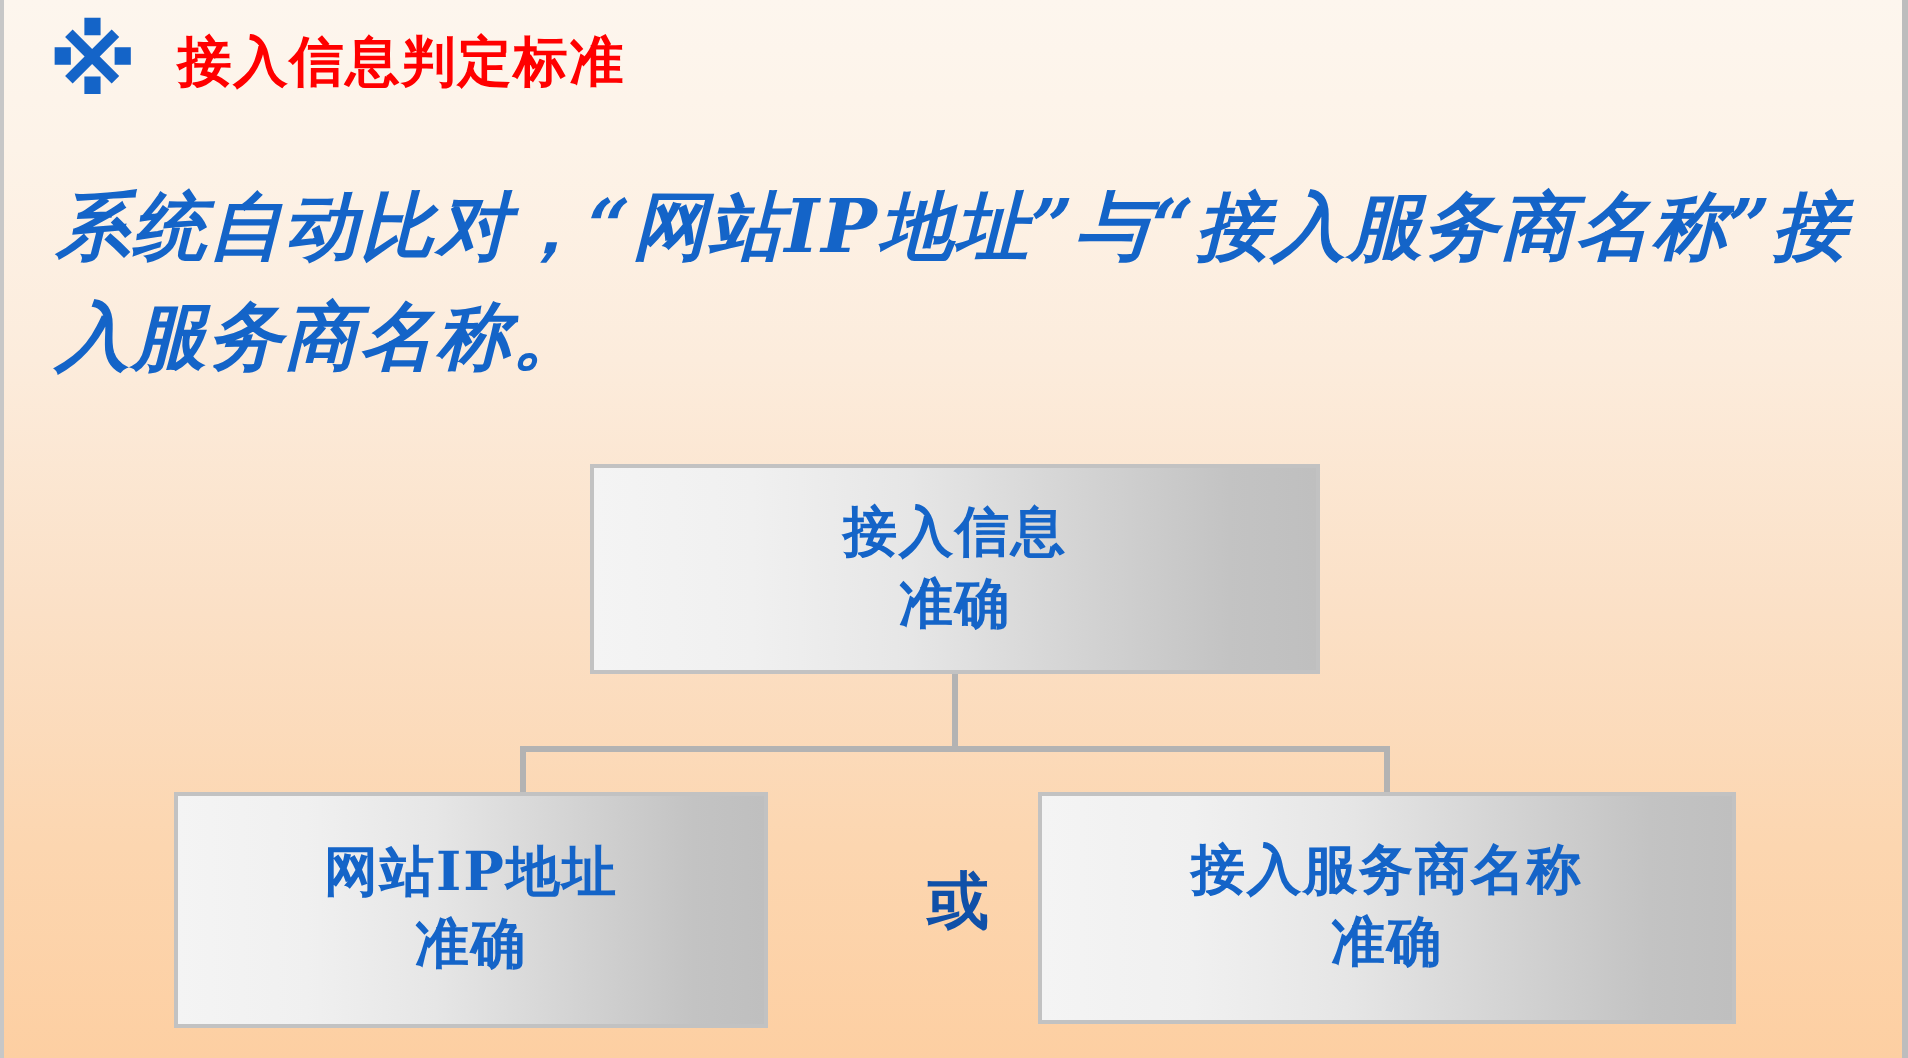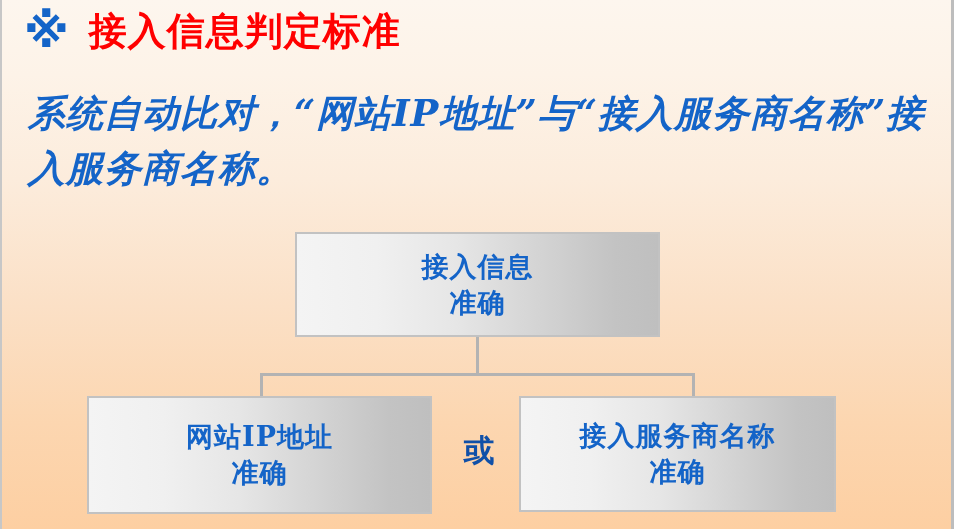--- a/index.html
+++ b/index.html
@@ -42,21 +42,21 @@
   #ref-mark {
     color: #1464c8;
     font-size: 46px;
     line-height: 1;
     font-family: "DejaVu Sans", "Liberation Sans", sans-serif;
     font-weight: 700;
     letter-spacing: 0;
   }
   #title-text {
     color: #ff0000;
-    font-size: 38px;
+    font-size: 27px;
     line-height: 1;
     font-weight: 700;
     margin-left: 20px;
     font-family: "DejaVu Serif", "Liberation Serif", serif;
     letter-spacing: 1px;
   }
 
   
   #body-text {
     position: absolute;
@@ -128,27 +128,27 @@
   }
   #box-top {
     left: 293px;
     top: 232px;
     width: 365px;
     height: 105px;
   }
   #box-left {
     left: 85px;
     top: 396px;
-    width: 345px;
+    width: 297px;
     height: 118px;
   }
   #box-right {
     left: 517px;
     top: 396px;
-    width: 317px;
+    width: 349px;
     height: 116px;
   }
   .box-line-2 { }
 
   
   #or-label {
     position: absolute;
     left: 440px;
     top: 430px;
     width: 74px;

